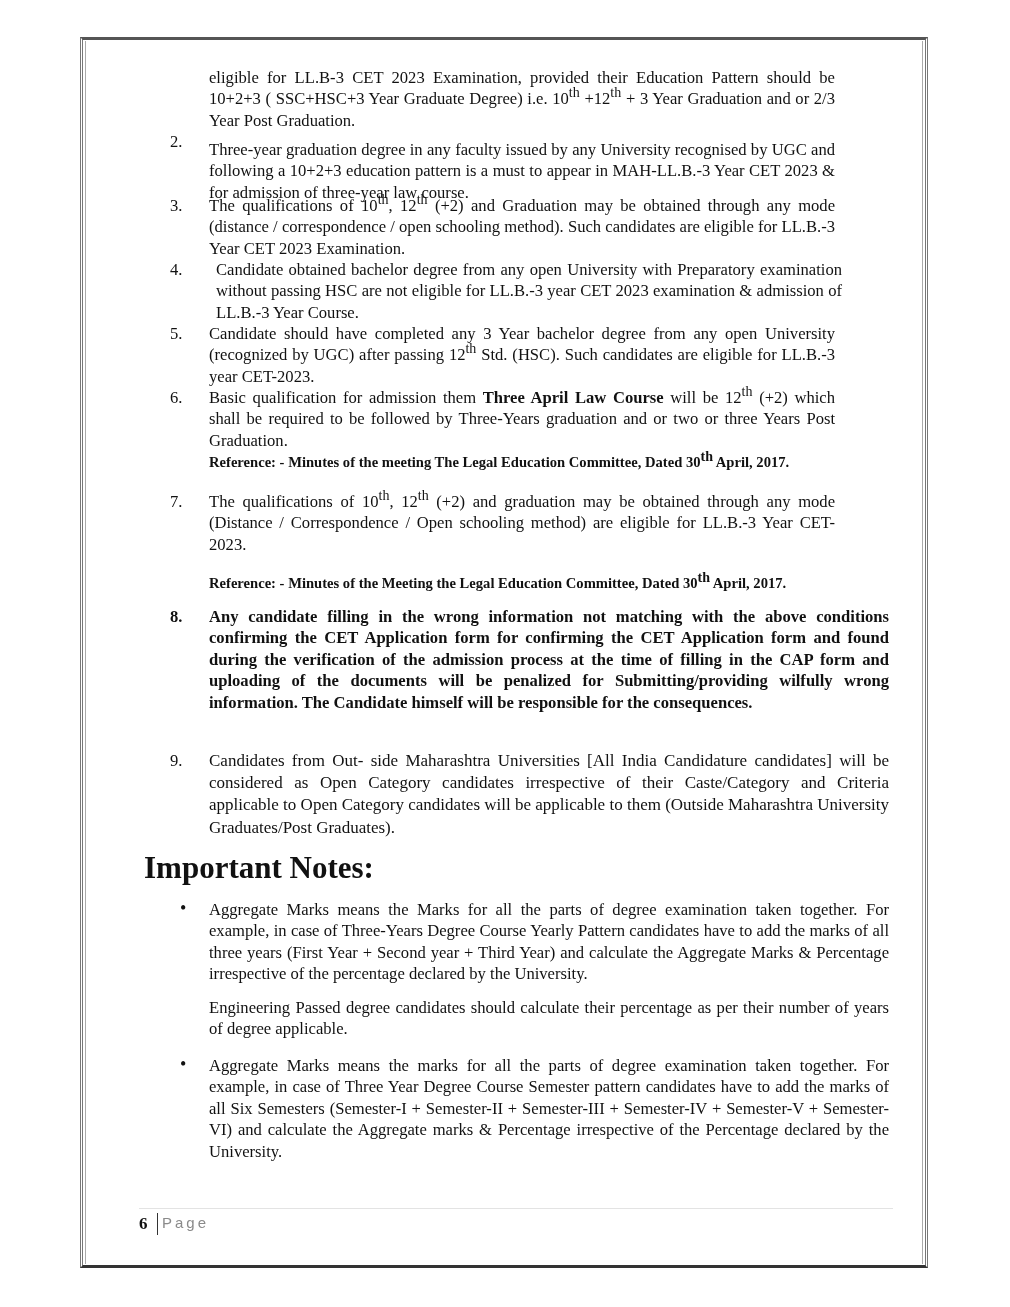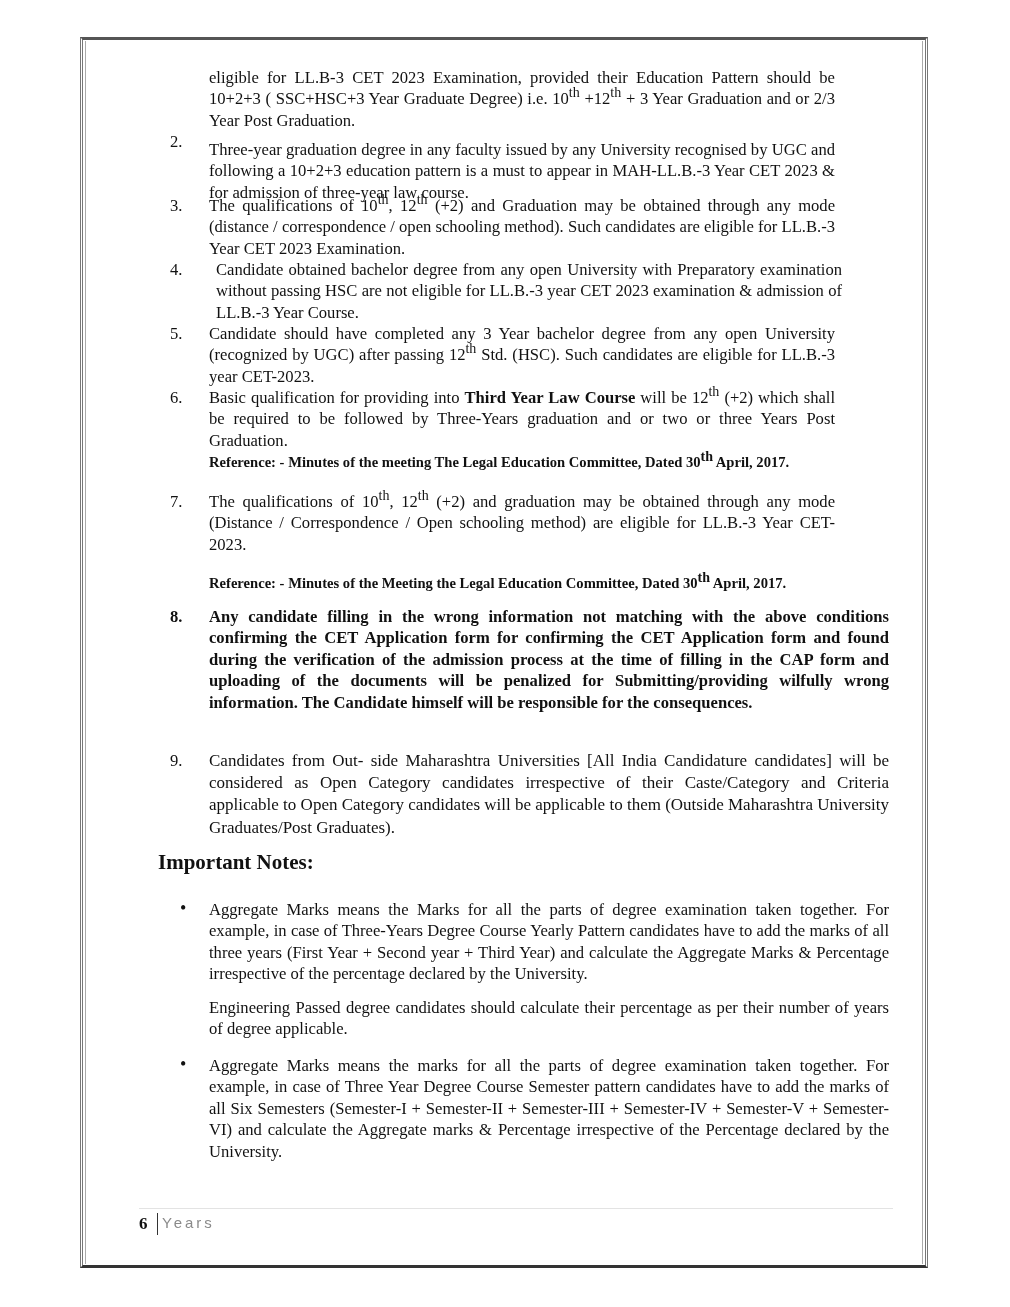--- a/index.html
+++ b/index.html
@@ -11,21 +11,21 @@
            box-sizing: border-box; }
   .frame-inner { position: absolute; left: 2px; top: 1px; right: 2px; bottom: 1px;
                  border-left: 1px solid #aaa; border-right: 1px solid #aaa; }
   .content { position: absolute; left: 0; top: 0; width: 1010px; }
   .text { font-size: 16.6px; line-height: 21.4px; text-align: justify; text-align-last: left; }
   .p { position: absolute; }
   .num { position: absolute; width: 26px; text-align: right; }
   sup { font-size: 14px; line-height: 0; vertical-align: super; }
   .b { font-weight: bold; }
   .ref { font-size: 14.6px; font-weight: bold; line-height: 20px; }
-  .heading { position: absolute; left: 158px; top: 850px; font-size: 21px; font-weight: bold; }
+  .heading { position: absolute; left: 144px; top: 850px; font-size: 31px; font-weight: bold; }
   .bullet { position: absolute; left: 180px; font-size: 18px; }
   .footer-line { position: absolute; left: 139px; top: 1208px; width: 754px; height: 1px; background: #e3e3e3; }
   .page-no { position: absolute; left: 139px; top: 1214px; font-size: 17px; font-weight: bold; }
   .page-sep { position: absolute; left: 157px; top: 1213px; width: 1px; height: 22px; background: #333; }
   .page-word { position: absolute; left: 162px; top: 1214px; font-family: "Liberation Sans", sans-serif;
                font-size: 15px; letter-spacing: 3px; color: #8a8a8a; }
 </style>
 </head>
 <body>
 
@@ -43,21 +43,21 @@
   <div class="num text" style="left:170px; top:195px;">3.</div>
   <div class="p text" style="left:209px; top:195px; width:626px;">The qualifications of 10<sup>th</sup>, 12<sup>th</sup> (+2) and Graduation may be obtained through any mode (distance / correspondence / open schooling method). Such candidates are eligible for LL.B.-3 Year CET 2023 Examination.</div>
 
   <div class="num text" style="left:170px; top:259px;">4.</div>
   <div class="p text" style="left:216px; top:259px; width:626px;">Candidate obtained bachelor degree from any open University with Preparatory examination without passing HSC are not eligible for LL.B.-3 year CET 2023 examination &amp; admission of LL.B.-3 Year Course.</div>
 
   <div class="num text" style="left:170px; top:323px;">5.</div>
   <div class="p text" style="left:209px; top:323px; width:626px;">Candidate should have completed any 3 Year bachelor degree from any open University (recognized by UGC) after passing 12<sup>th</sup> Std. (HSC). Such candidates are eligible for LL.B.-3 year CET-2023.</div>
 
   <div class="num text" style="left:170px; top:387px;">6.</div>
-  <div class="p text" style="left:209px; top:387px; width:626px;"><span>Basic qualification for providing into </span><span class="b">Third Year Law Course</span> will be 12<sup>th</sup> (+2) which shall be required to be followed by Three-Years graduation and or two or three Years Post Graduation.</div>
+  <div class="p text" style="left:209px; top:387px; width:626px;"><span>Basic qualification for admission them </span><span class="b">Three April Law Course</span> will be 12<sup>th</sup> (+2) which shall be required to be followed by Three-Years graduation and or two or three Years Post Graduation.</div>
   <div class="p text ref" style="left:209px; top:452px; width:626px;">Reference: - Minutes of the meeting The Legal Education Committee, Dated 30<sup>th</sup> April, 2017.</div>
 
   <div class="num text" style="left:170px; top:491px;">7.</div>
   <div class="p text" style="left:209px; top:491px; width:626px;">The qualifications of 10<sup>th</sup>, 12<sup>th</sup> (+2) and graduation may be obtained through any mode (Distance / Correspondence / Open schooling method) are eligible for LL.B.-3 Year CET-2023.</div>
   <div class="p ref" style="left:209px; top:573px; width:690px; white-space:nowrap;">Reference: - Minutes of the Meeting the Legal Education Committee, Dated 30<sup>th</sup> April, 2017.</div>
 
   <div class="num text b" style="left:170px; top:606px;">8.</div>
   <div class="p text b" style="left:209px; top:606px; width:680px;">Any candidate filling in the wrong information not matching with the above conditions confirming the CET Application form for confirming the CET Application form and found during the verification of the admission process at the time of filling in the CAP form and uploading of the documents will be penalized for Submitting/providing wilfully wrong information. The Candidate himself will be responsible for the consequences.</div>
 
   <div class="num text" style="left:170px; top:750px;">9.</div>
@@ -69,13 +69,13 @@
   <div class="p text" style="left:209px; top:899px; width:680px;">Aggregate Marks means the Marks for all the parts of degree examination taken together. For example, in case of Three-Years Degree Course Yearly Pattern candidates have to add the marks of all three years (First Year + Second year + Third Year) and calculate the Aggregate Marks &amp; Percentage irrespective of the percentage declared by the University.</div>
   <div class="p text" style="left:209px; top:997px; width:680px;">Engineering Passed degree candidates should calculate their percentage as per their number of years of degree applicable.</div>
 
   <div class="bullet" style="top:1054px;">•</div>
   <div class="p text" style="left:209px; top:1055px; width:680px;">Aggregate Marks means the marks for all the parts of degree examination taken together. For example, in case of Three Year Degree Course Semester pattern candidates have to add the marks of all Six Semesters (Semester-I + Semester-II + Semester-III + Semester-IV + Semester-V + Semester-VI) and calculate the Aggregate marks &amp; Percentage irrespective of the Percentage declared by the University.</div>
 </div>
 
 <div class="footer-line"></div>
 <div class="page-no">6</div>
 <div class="page-sep"></div>
-<div class="page-word">Years</div>
+<div class="page-word">Page</div>
 
 </body></html>

